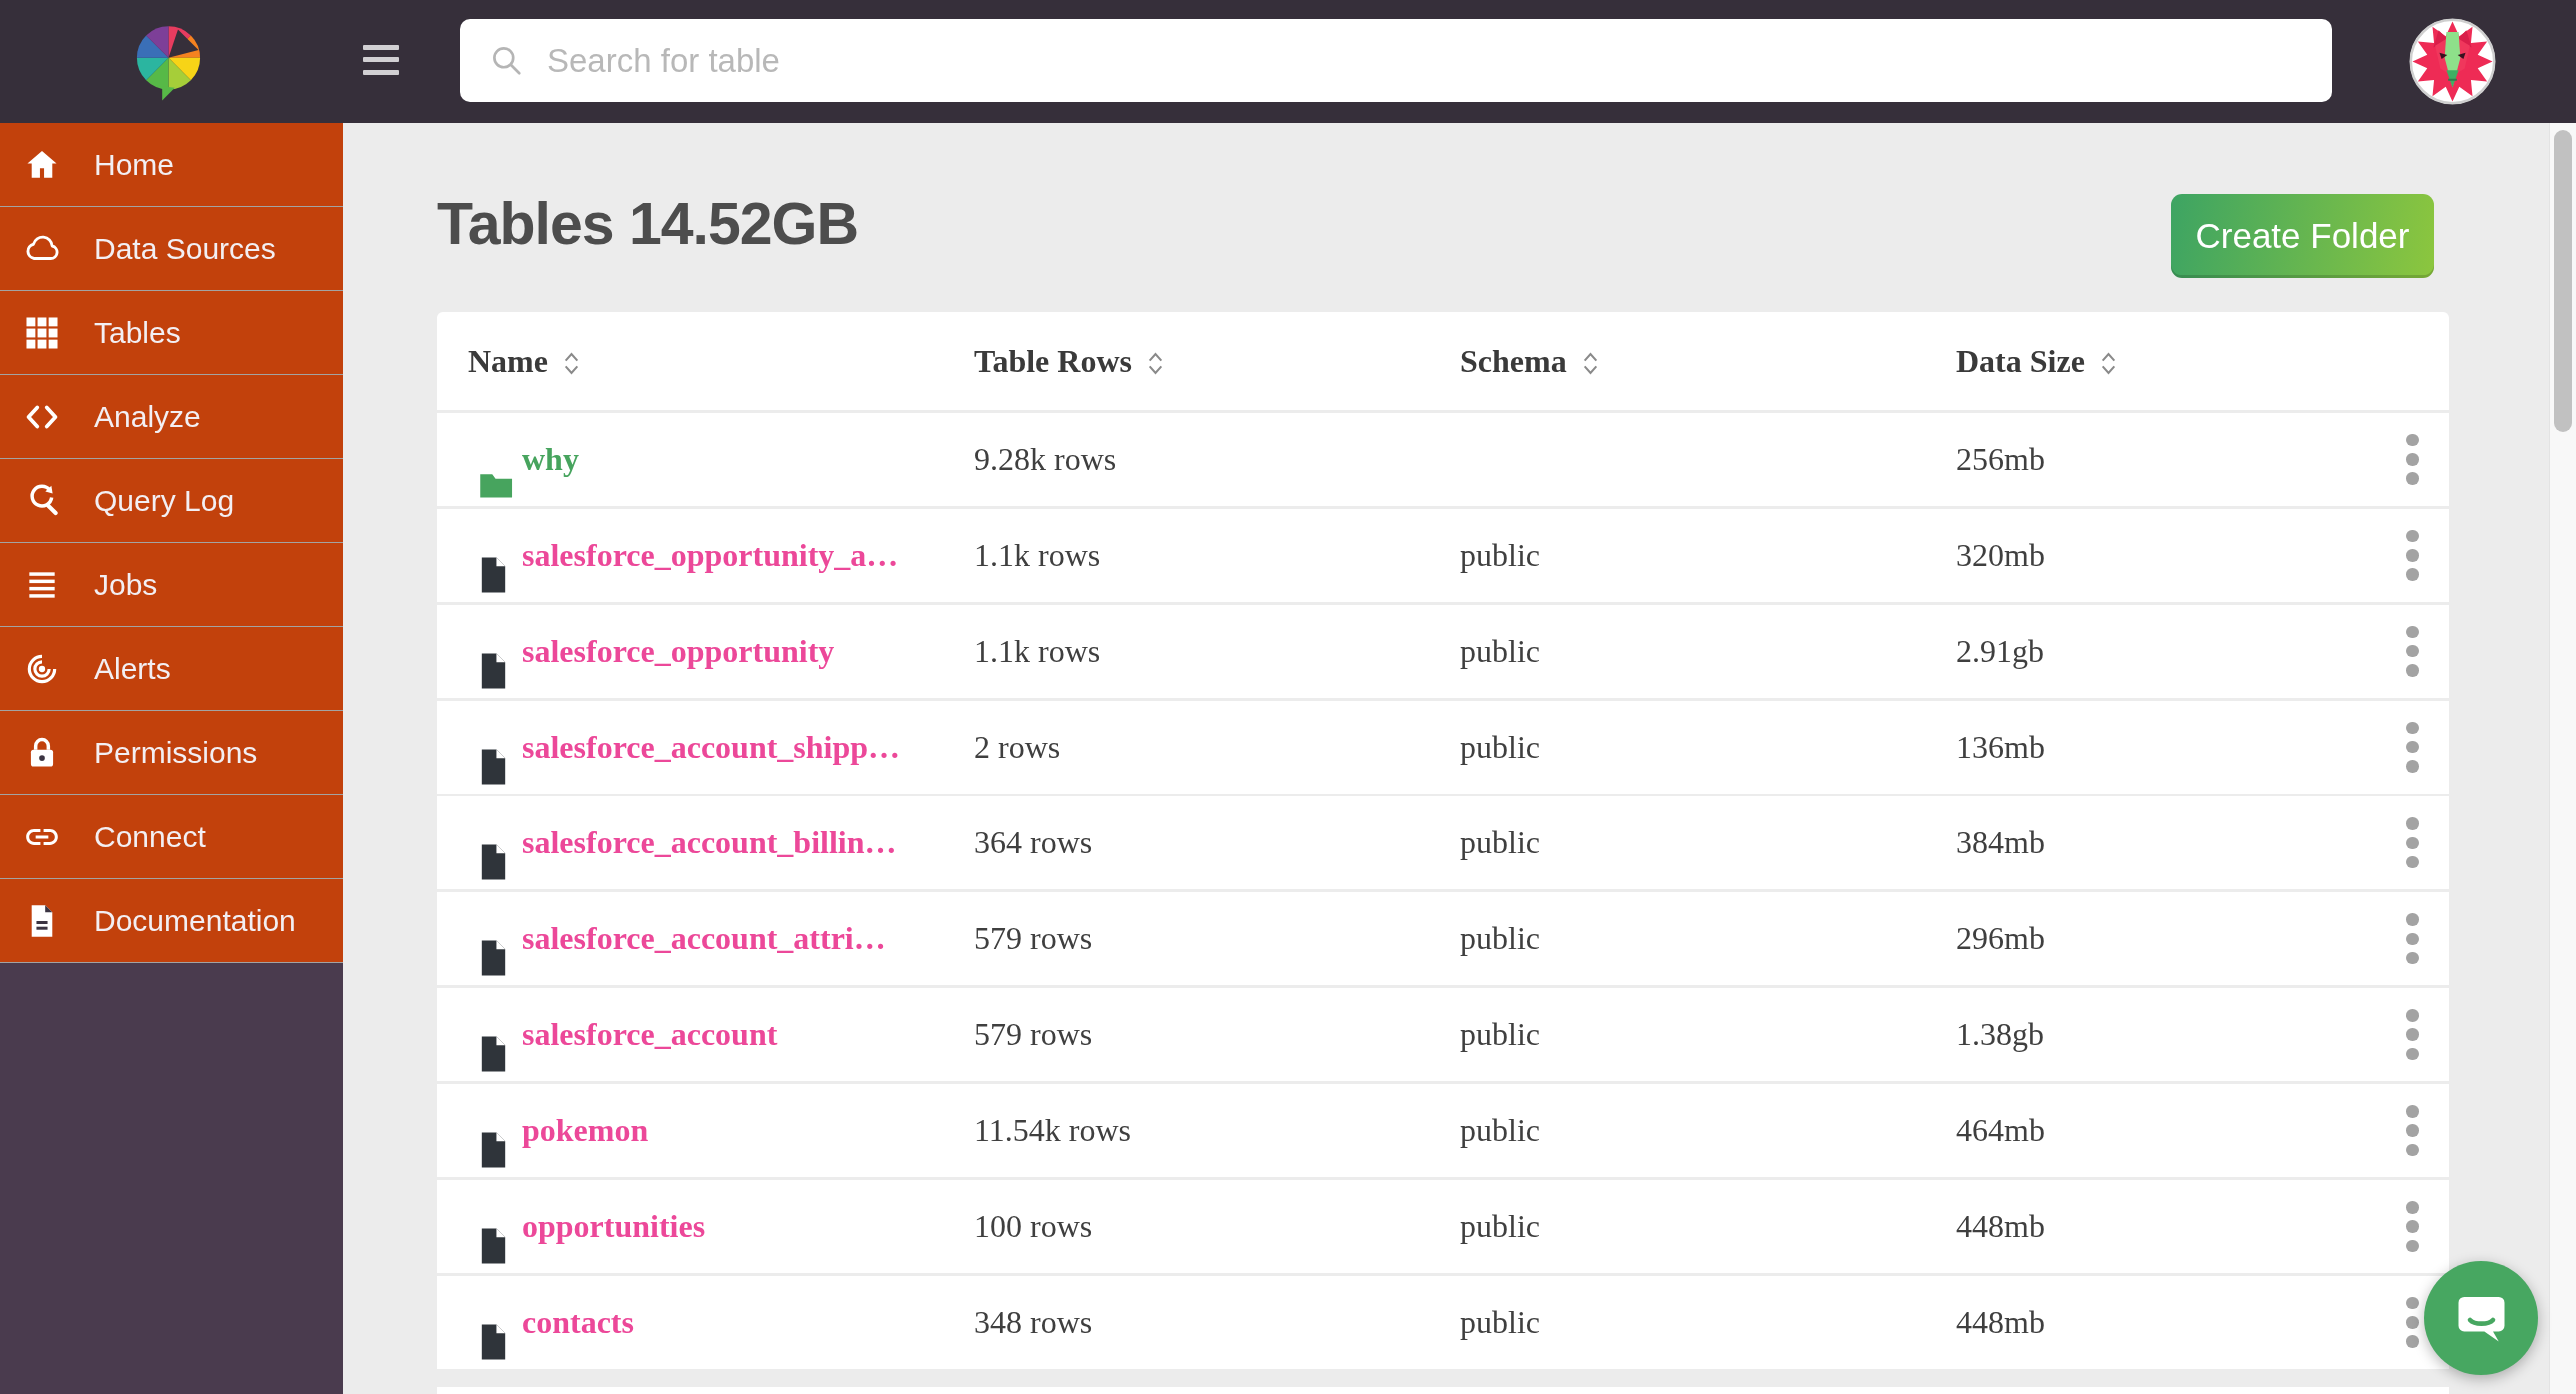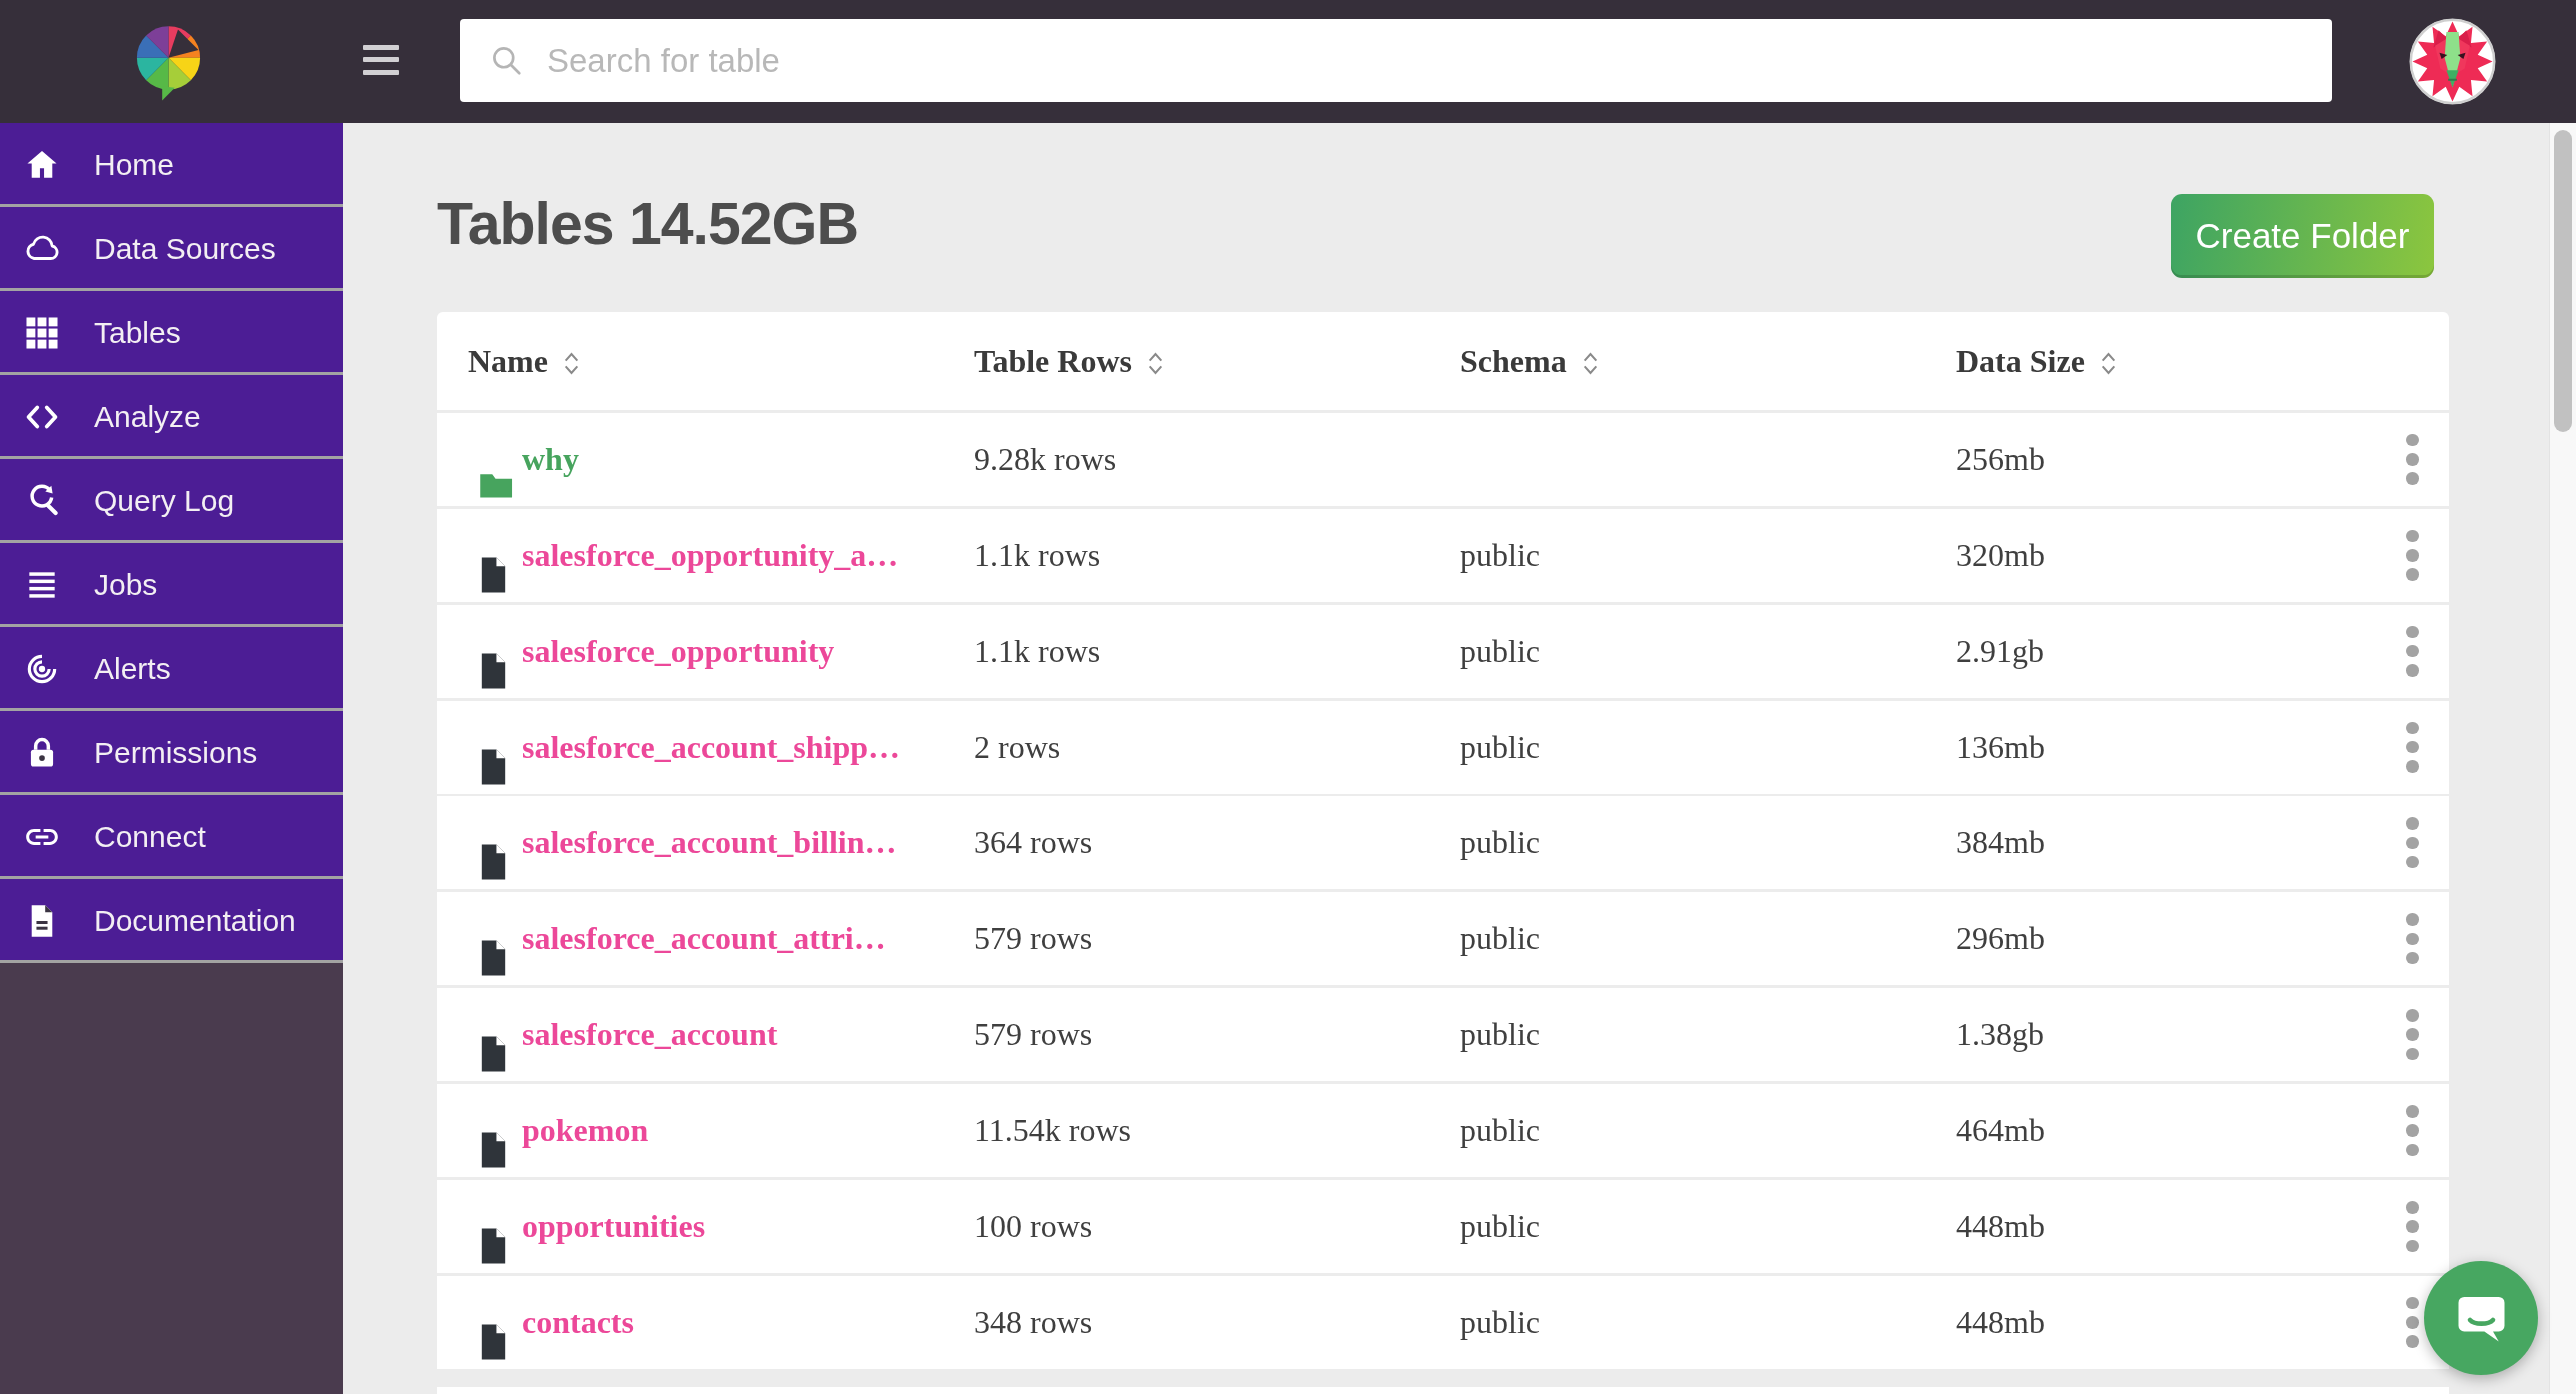--- a/index.html
+++ b/index.html
@@ -4,29 +4,29 @@
 <style>
   * { margin:0; padding:0; box-sizing:border-box; }
   html,body { width:2576px; height:1394px; overflow:hidden; }
   body { font-family:"Liberation Sans", sans-serif; background:#ececec; position:relative; }
 
   
   .topbar { position:absolute; left:0; top:0; width:2576px; height:123px; background:#362f3a; z-index:5; }
   .logo { position:absolute; left:129px; top:13.4px; width:79px; height:96px; }
   .hamburger { position:absolute; left:363px; top:45px; width:36px; height:32px; cursor:pointer; }
   .hamburger i { display:block; height:4.8px; background:#d2d0d3; border-radius:1px; margin-bottom:7.7px; }
-  .searchbox { position:absolute; left:460px; top:19px; width:1872px; height:83px; background:#ffffff; border-radius:4px; display:flex; align-items:center; padding-left:29px; }
+  .searchbox { position:absolute; left:460px; top:19px; width:1872px; height:83px; background:#ffffff; border-radius:10px; display:flex; align-items:center; padding-left:29px; }
   .searchbox svg { flex:0 0 auto; }
   .searchbox input { border:none; outline:none; font-size:33px; color:#555; margin-left:23px; width:1630px; background:transparent; font-family:"Liberation Sans",sans-serif; }
   .searchbox input::placeholder { color:#b8b8b8; }
   .avatar { position:absolute; left:2409px; top:18px; width:87px; height:87px; border-radius:50%; overflow:hidden; cursor:pointer; }
 
   
   .sidebar { position:absolute; left:0; top:123px; width:343px; height:1272px; background:#4a3b4e; z-index:4; }
-  .nav-item { position:relative; height:84px; background:#4c1d95; border-bottom:3px solid #a3a3a3; cursor:pointer; }
+  .nav-item { position:relative; height:84px; background:#c2410c; border-bottom:1px solid #a3a3a3; cursor:pointer; }
   .nav-item .nicon { position:absolute; left:23px; top:23px; width:38px; height:38px; }
   .nav-item .nlabel { position:absolute; left:94px; top:0; line-height:84px; font-size:30px; color:#f3eff3; }
 
   
   .page-title { position:absolute; left:437px; top:190px; font-size:59px; color:#4d4d4d; letter-spacing:-1px; z-index:1; }
   .create-btn { position:absolute; left:2171px; top:194px; width:263px; height:84px; border:none; border-radius:11px;
     background:linear-gradient(100deg,#3da463,#8cc63e); color:#fff; font-size:35px; font-family:"Liberation Sans",sans-serif;
     cursor:pointer; box-shadow:inset 0 -2.9px 0 rgba(0,0,0,0.15); z-index:1; }
 
   .tablecard { position:absolute; left:437px; top:312px; width:2012px; z-index:1;font-family:Liberation Serif, serif; }

